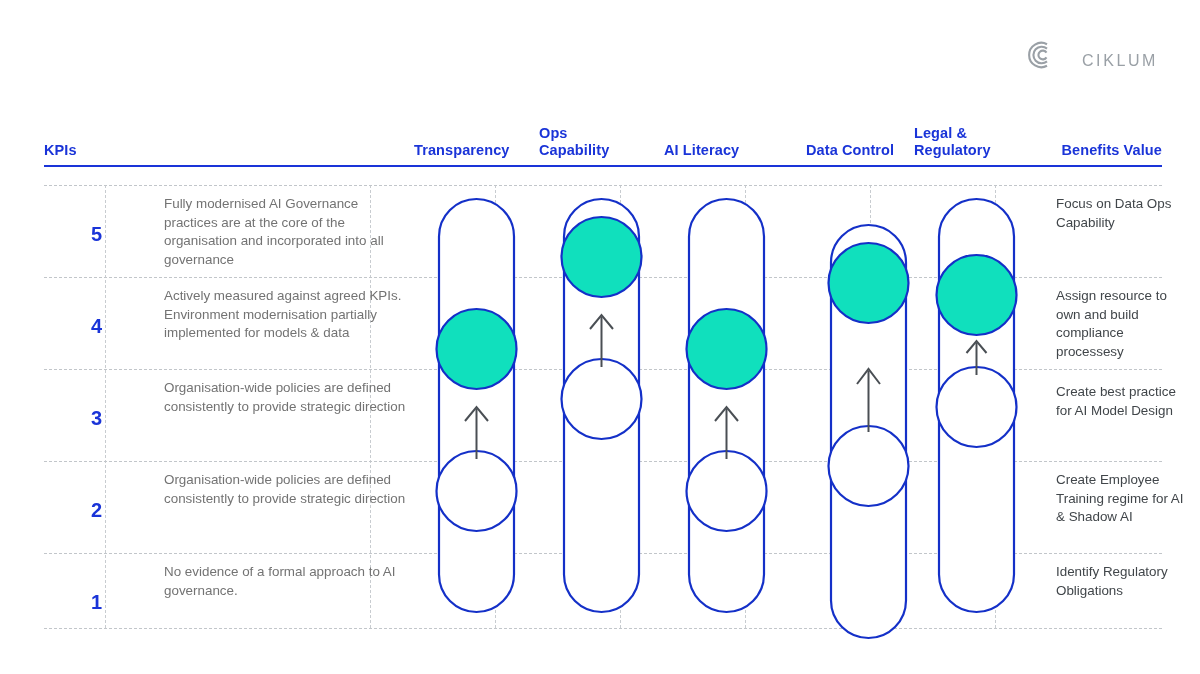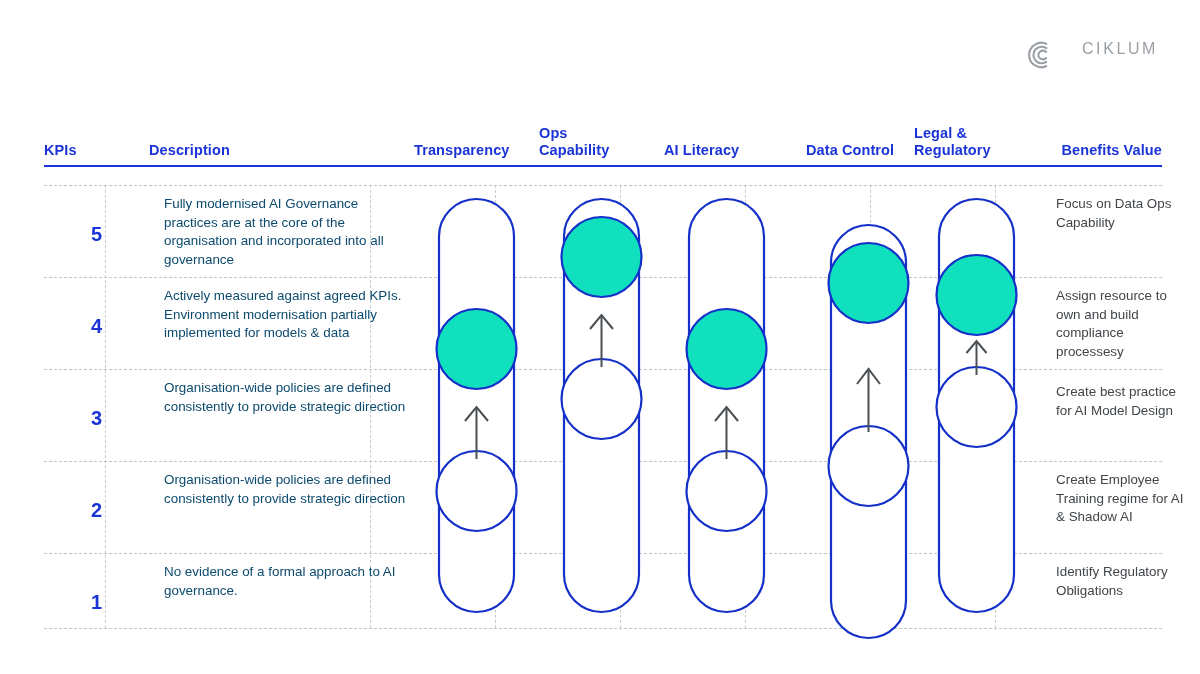--- a/index.html
+++ b/index.html
@@ -13,21 +13,21 @@
     position: relative;
     font-family: "Liberation Sans", "DejaVu Sans", sans-serif;
     color: #3f4448;
     overflow: hidden;
   }
 
   
   .brand {
     position: absolute;
     top: 40px; right: 42px;
-    display: flex; align-items: flex-start; gap: 27px;
+    display: flex; align-items: flex-end; gap: 27px;
   }
   .brand-mark { width: 30px; height: 30px; display: block; }
   .brand-name {
     font-size: 16px;
     letter-spacing: 2.6px;
     color: #9aa0a6;
     font-family: "Liberation Sans", sans-serif;
   }
 
   
@@ -92,21 +92,21 @@
     font-weight: bold;
     color: #1a34d8;
   }
 
   
   .desc {
     position: absolute;
     left: 120px; width: 245px;
     font-size: 13.4px;
     line-height: 18.6px;
-    color: #0c4a6e;
+    color: #737373;
   }
 
   
   .benefit {
     position: absolute;
     left: 1012px; width: 135px;
     font-size: 13.4px;
     line-height: 18.6px;
     color: #41464a;
   }
@@ -125,21 +125,20 @@
     <path d="M21.5 12.6 A4.4 4.4 0 1 0 21.5 17.4" fill="none" stroke="#9aa0a6" stroke-width="2.1"></path>
   </svg>
   <span class="brand-name">CIKLUM</span>
 </div>
 
 <div class="matrix">
 
   <div class="header">
     <div class="header-cell col-level">KPIs</div>
 
-    <div class="header-cell col-desc">Description</div>
 
     <div class="header-cell col-t1">
       <span>Transparency</span>
     </div>
 
     <div class="header-cell col-t2">
       <span>Ops</span><br>
       <span>Capability</span>
     </div>
 

